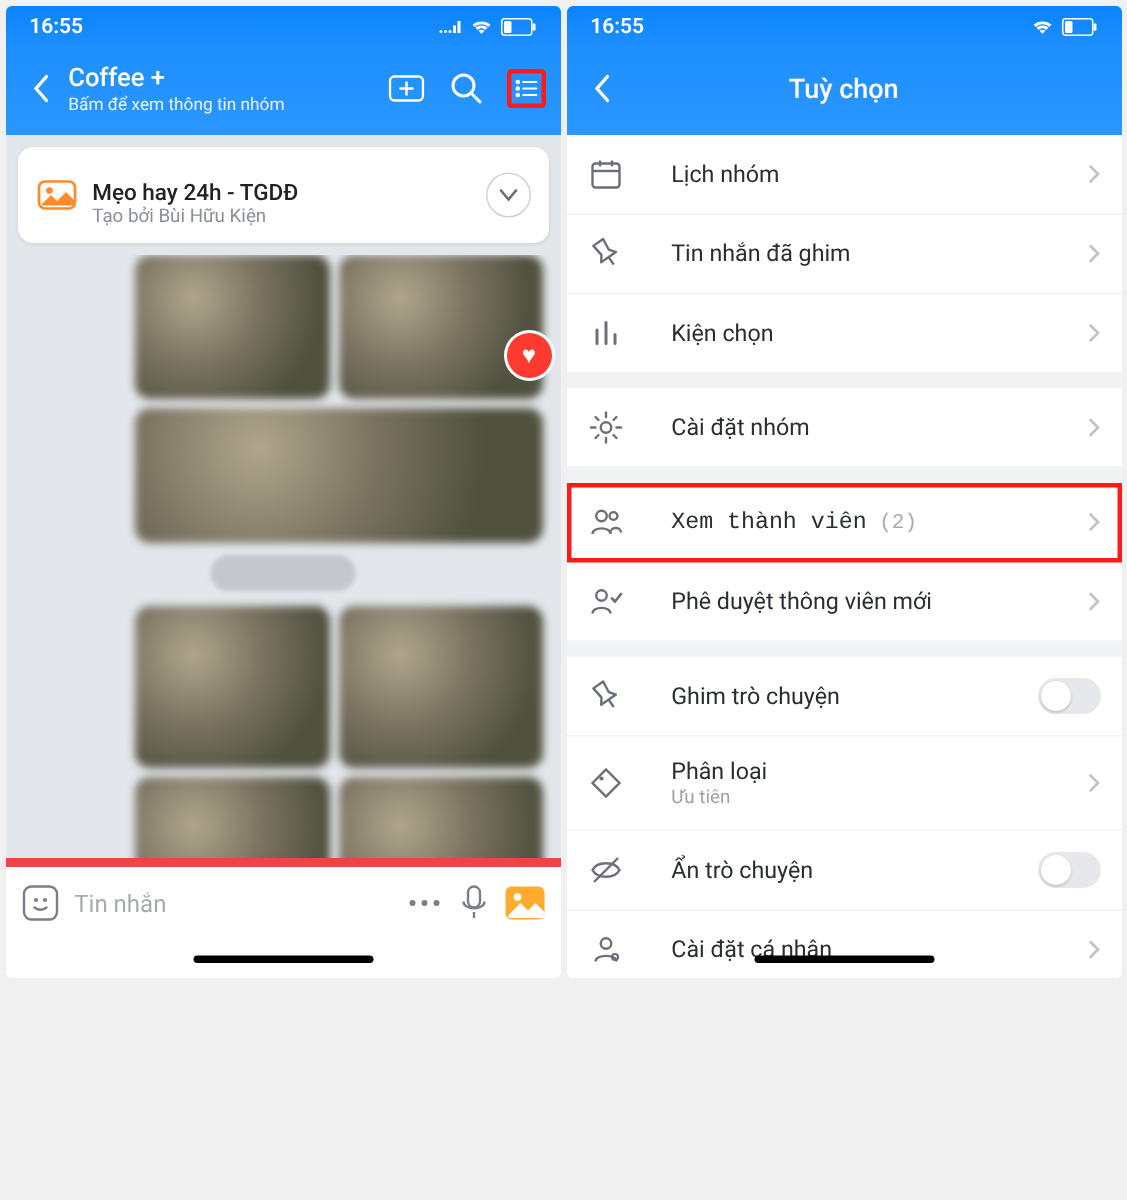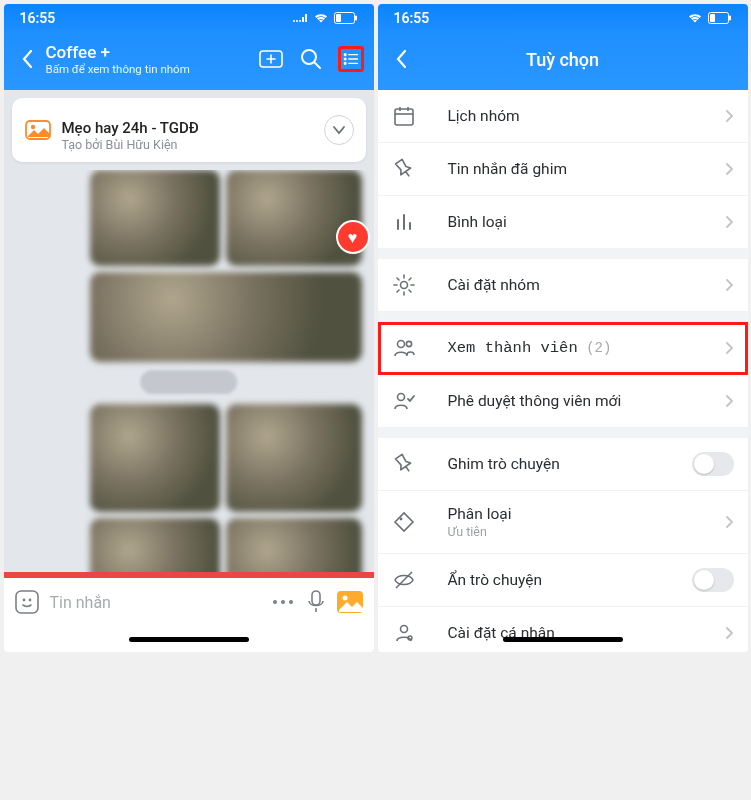--- a/index.html
+++ b/index.html
@@ -351,21 +351,21 @@
         </div>
         <div class="opt-row">
           <div class="opt-icon">
             <svg width="24" height="24" viewBox="0 0 24 24">
               <line x1="6" y1="19" x2="6" y2="10" stroke="currentColor" stroke-width="2" stroke-linecap="round"></line>
               <line x1="12" y1="19" x2="12" y2="5" stroke="currentColor" stroke-width="2" stroke-linecap="round"></line>
               <line x1="18" y1="19" x2="18" y2="13" stroke="currentColor" stroke-width="2" stroke-linecap="round"></line>
             </svg>
           </div>
           <div class="opt-text">
-            <div class="opt-label">Bình loại</div>
+            <div class="opt-label">Kiện chọn</div>
           </div>
           <div class="chev">
             <svg width="9" height="14" viewBox="0 0 9 14">
               <path d="M2 2 L7 7 L2 12" stroke="currentColor" stroke-width="1.8" fill="none" stroke-linecap="round"></path>
             </svg>
           </div>
         </div>
         <div class="section-gap"></div>
         <div class="opt-row">
           <div class="opt-icon">

